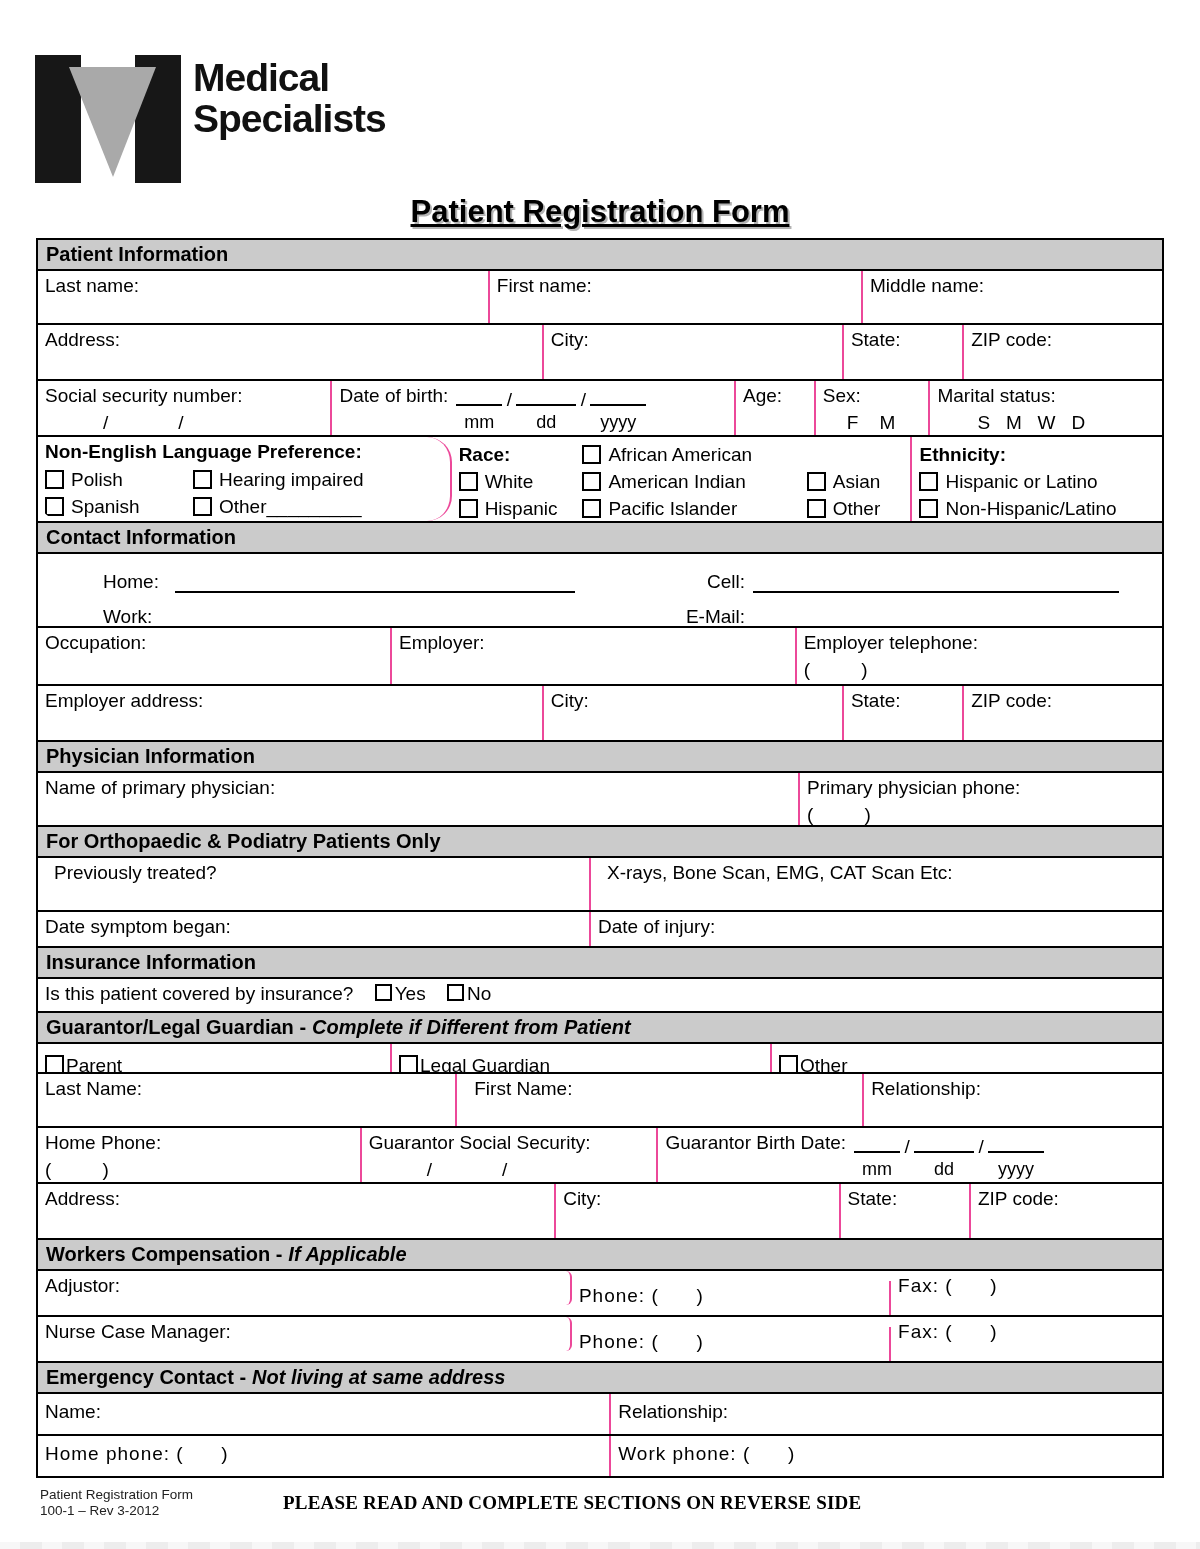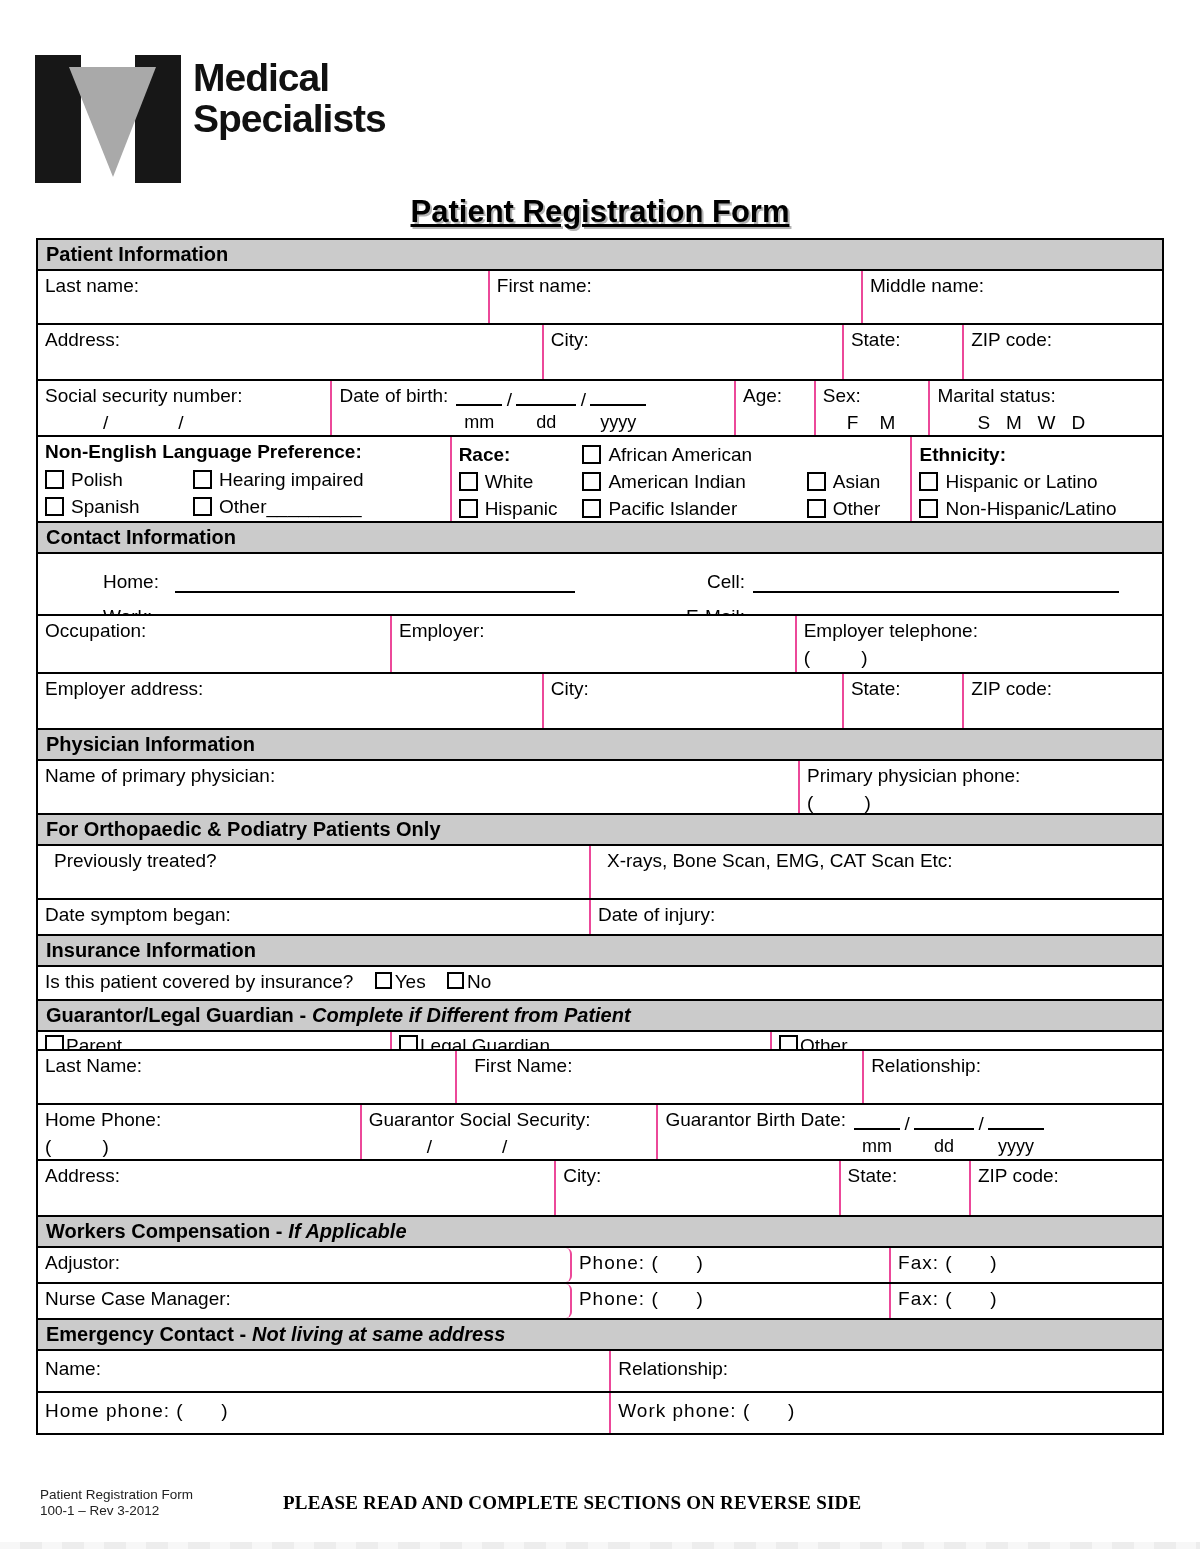--- a/index.html
+++ b/index.html
@@ -27,46 +27,46 @@
   .sec .it{font-style:italic;margin-left:6px;}
   .row{display:flex;border-bottom:2px solid #000;align-items:stretch;}
   .row.last{border-bottom:none;}
   .cell{border-right:2px solid #ec4899;padding:4px 7px;font-size:19px;box-sizing:border-box;overflow:hidden;}
   .cell:last-child{border-right:none;}
   
   .r-names .cell{height:52px;}
   .r-addr .cell{height:54px;}
   .r-ssn .cell{height:54px;}
   .r-lang .cell{height:84px;}
-  .r-phones .cell{height:60px;padding-left:17px;}
+  .r-phones .cell{height:72px;padding-left:17px;}
   .r-occ .cell{height:56px;}
   .r-empaddr .cell{height:54px;}
   .r-phys .cell{height:52px;}
   .r-prev .cell{height:52px;padding-left:16px;}
   .r-dates .cell{height:34px;}
   .r-ins .cell{height:32px;}
-  .r-gchecks .cell{height:17px;padding-top:3px;}
+  .r-gchecks .cell{height:28px;padding-top:11px;}
   .r-gnames .cell{height:52px;}
   .r-gphone .cell{height:54px;}
   .r-gaddr .cell{height:54px;}
   .r-wc .cell{height:34px;}
   .r-e .cell{height:40px;padding-top:7px;}
   
   .w402{width:40.2%;} .w332{width:33.2%;} .w266{width:26.6%;}
   .w450{width:45%;} .w267{width:26.7%;} .w107{width:10.7%;} .w176{width:17.6%;}
   .w262{width:26.2%;} .w359{width:35.9%;} .w71{width:7.1%;} .w102{width:10.2%;} .w206{width:20.6%;}
-  .w368{width:36.8%;} .w410{width:41%;} .w222{width:22.2%;}
+  .w368{width:36.8%;border-radius:25px;} .w410{width:41%;} .w222{width:22.2%;}
   .w315{width:31.5%;} .w360{width:36%;} .w325{width:32.5%;}
   .w678{width:67.8%;} .w322{width:32.2%;}
   .w492{width:49.2%;} .w508{width:50.8%;}
   .w338{width:33.8%;} .w347{width:34.7%;}
   .w373{width:37.3%;} .w362{width:36.2%;} .w265{width:26.5%;}
   .w288{width:28.8%;} .w264{width:26.4%;} .w448{width:44.8%;}
   .w461{width:46.1%;} .w253{width:25.3%;} .w116{width:11.6%;} .w170{width:17%;}
-  .w475{width:47.5%;border-radius:6px;} .w284{width:28.4%;} .w241{width:24.1%;}
+  .w475{width:47.5%;border-radius:6px;} .w284{width:28.4%;margin-top:10px;} .w241{width:24.1%;}
   .w510{width:51%;} .w490{width:49%;}
   
   .cb{width:15px;height:15px;border:2px solid #000;display:inline-block;background:#fff;margin-right:7px;vertical-align:-2px;flex:none;}
   .cb.small{width:13px;height:13px;margin:0 3px 0 16px;vertical-align:-1px;}
   .cb-item{display:flex;align-items:center;height:27px;font-size:19px;}
   .line2{padding-left:58px;letter-spacing:1px;}
   .sub2{display:block;margin-top:5px;}
   
   .dob-cell{display:flex;}
   .dob-wrap{display:inline-block;margin-left:8px;margin-top:4px;}

